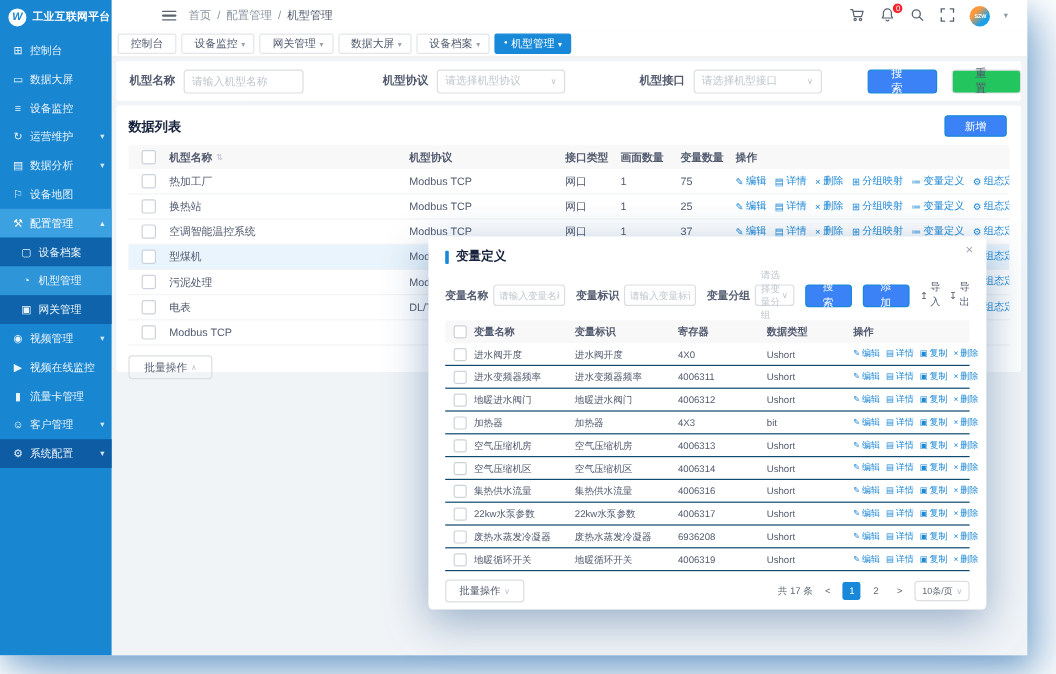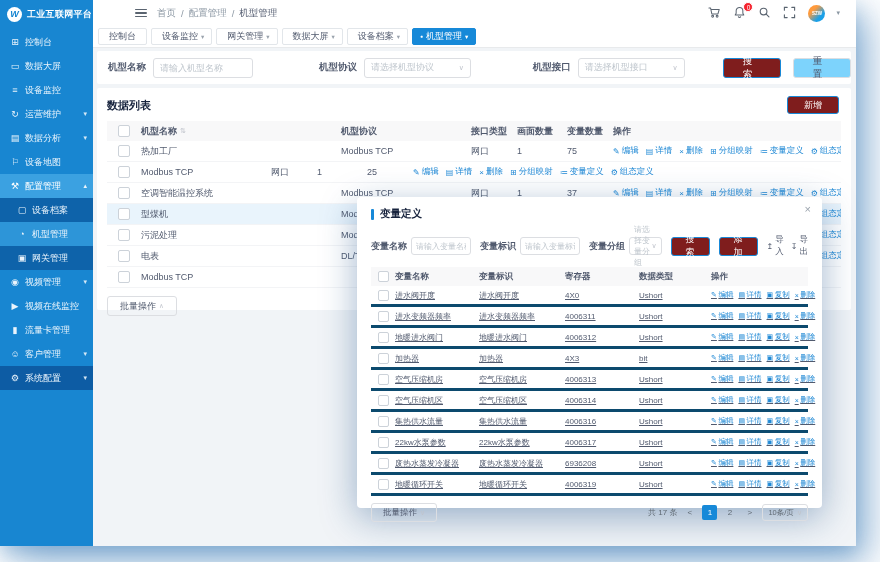--- a/index.html
+++ b/index.html
@@ -52,22 +52,22 @@
   .flabel{font-weight:bold;margin-right:7px;white-space:nowrap;}
   .g1{margin-left:11px;}.g2{margin-left:66px;}.g3{margin-left:62px;}
   .inp{height:20px;border:1px solid #dcdee2;border-radius:3px;padding:0 6px;font-size:9px;color:#515a6e;
        width:100px;background:#fff;outline:none;box-sizing:border-box;}
   .inp::placeholder{color:#bfc6cd;}
   .sel{height:20px;border:1px solid #dcdee2;border-radius:3px;display:flex;align-items:center;justify-content:space-between;
        padding:0 6px;width:108px;color:#bfc6cd;font-size:9px;background:#fff;box-sizing:border-box;cursor:pointer;}
   .scaret{font-size:7px;color:#c0c4cc;}
   .fbtns{margin-left:38px;display:flex;gap:12px;align-items:center;}
   .btn{height:20px;padding:0 19px;border-radius:3px;font-size:9.5px;display:flex;align-items:center;justify-content:center;cursor:pointer;box-sizing:border-box;}
-  .btn.primary{background:#7f1d1d;color:#fff;border:1px solid #1789d8;}
-  .btn.plain{background:#7dd3fc;border:1px solid #dcdee2;color:#515a6e;}
+  .btn.primary{background:#3b82f6;color:#fff;border:1px solid #1789d8;}
+  .btn.plain{background:#22c55e;border:1px solid #dcdee2;color:#515a6e;}
   
   .list-card{position:absolute;left:4px;right:5px;top:41px;height:222px;background:#fff;border-radius:2px;
              padding:8px 10px;box-sizing:border-box;}
   .list-head{display:flex;align-items:center;height:18px;}
   .list-title{font-size:11px;font-weight:bold;color:#17233d;}
   .add-btn{margin-left:auto;height:18px;padding:0 16px;font-size:9px;margin-right:2px;}
   .tbl{margin-top:7px;}
   .thead,.trow{display:flex;align-items:center;}
   .thead{background:#f8f8f9;height:20px;font-size:9px;color:#515a6e;font-weight:bold;}
   .trow{height:20px;font-size:9px;color:#515a6e;border-bottom:1px solid #f3f4f6;}
@@ -98,21 +98,21 @@
   .m-inp{width:60px;height:18px;font-size:8px;padding:0 4px;}
   .m-sel{width:68px;height:18px;font-size:8px;padding:0 4px;}
   .mg{margin-left:9px;}
   .m-btn{height:19px;padding:0 14px;font-size:9px;}
   .m-links{display:flex;gap:7px;margin-left:9px;font-size:8.5px;color:#515a6e;align-items:center;}
   .m-link{display:flex;align-items:center;gap:2px;cursor:pointer;}
   .m-link i{font-style:normal;font-size:8px;}
   .m-tbl{margin-top:9px;}
   .m-thead,.m-trow{display:flex;align-items:center;}
   .m-thead{height:19px;background:#f8f8f9;font-size:8.5px;color:#515a6e;font-weight:bold;}
-  .m-trow{height:18px;font-size:8px;color:#515a6e;border-bottom:3px solid #0c4a6e;text-decoration:underline;}
+  .m-trow{height:18px;font-size:8px;color:#515a6e;border-bottom:1px solid #0c4a6e;}
   .mc-cb{width:24px;display:flex;justify-content:center;flex:none;}
   .mc-cb .cb{width:9px;height:9px;}
   .mc-name{width:84px;flex:none;}
   .mc-id{width:86px;flex:none;}
   .mc-reg{width:74px;flex:none;}
   .mc-type{width:72px;flex:none;}
   .mc-ops{flex:1;display:flex;gap:5px;align-items:center;white-space:nowrap;}
   .m-op{font-size:7.5px;color:#2089d5;display:flex;gap:1.5px;align-items:center;cursor:pointer;}
   .m-op i{font-style:normal;font-size:7px;}
   .m-foot{display:flex;align-items:center;margin-top:7px;}
@@ -372,20 +372,21 @@
                 <span class="op">
                     <i>⚙</i>
                     <span>组态定义</span>
                   </span>
               </span>
             </div>
               <div class="trow">
               <span class="c-cb">
                   <span class="cb"></span>
                 </span>
+              <span class="c-name">换热站</span>
               <span class="c-proto">Modbus TCP</span>
               <span class="c-iface">网口</span>
               <span class="c-scr">1</span>
               <span class="c-vars">25</span>
               <span class="c-ops">
                 <span class="op">
                     <i>✎</i>
                     <span>编辑</span>
                   </span>
                 <span class="op">

